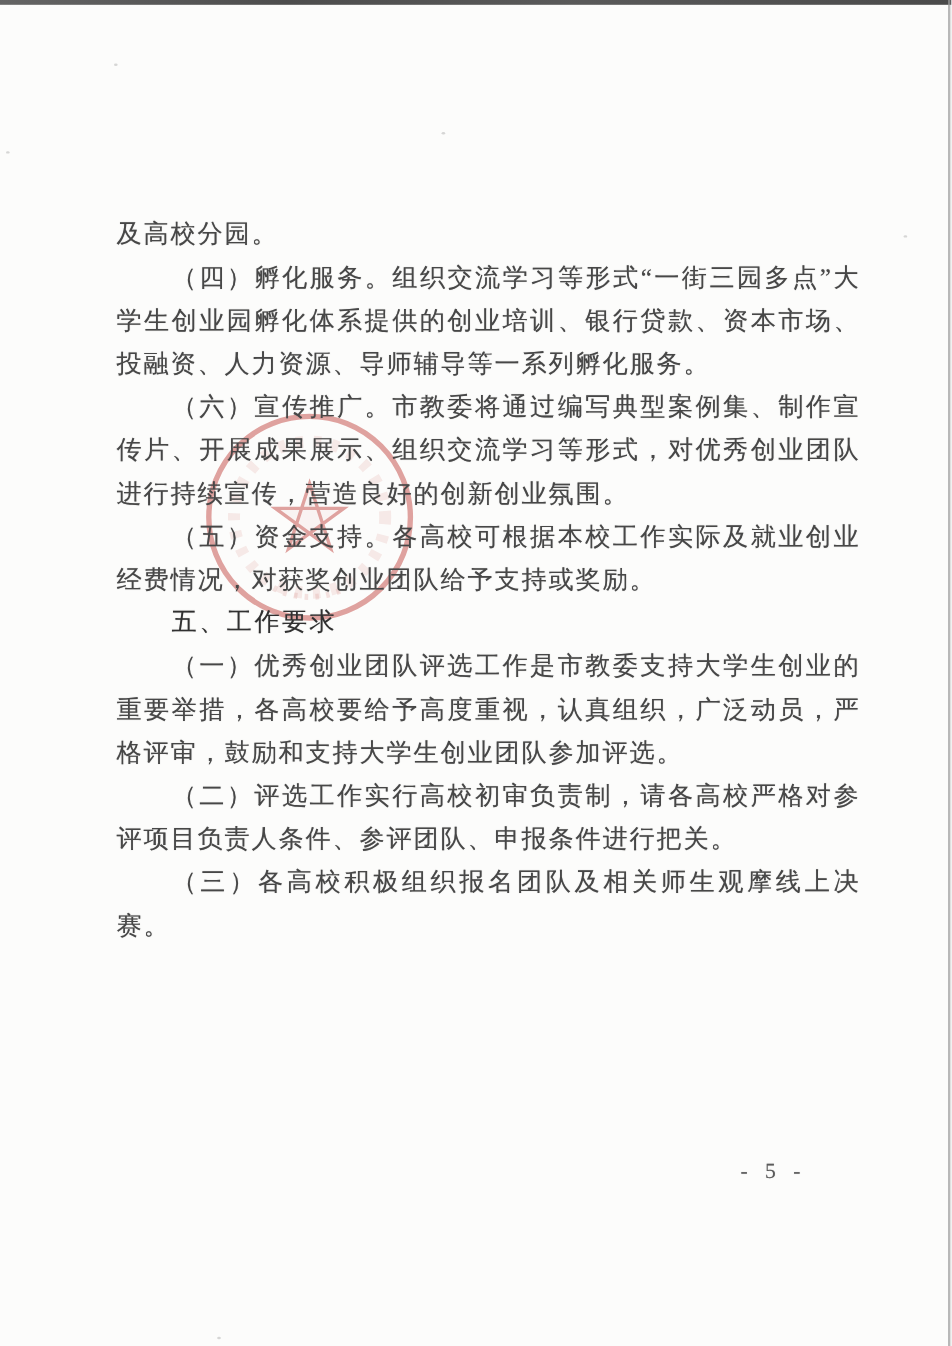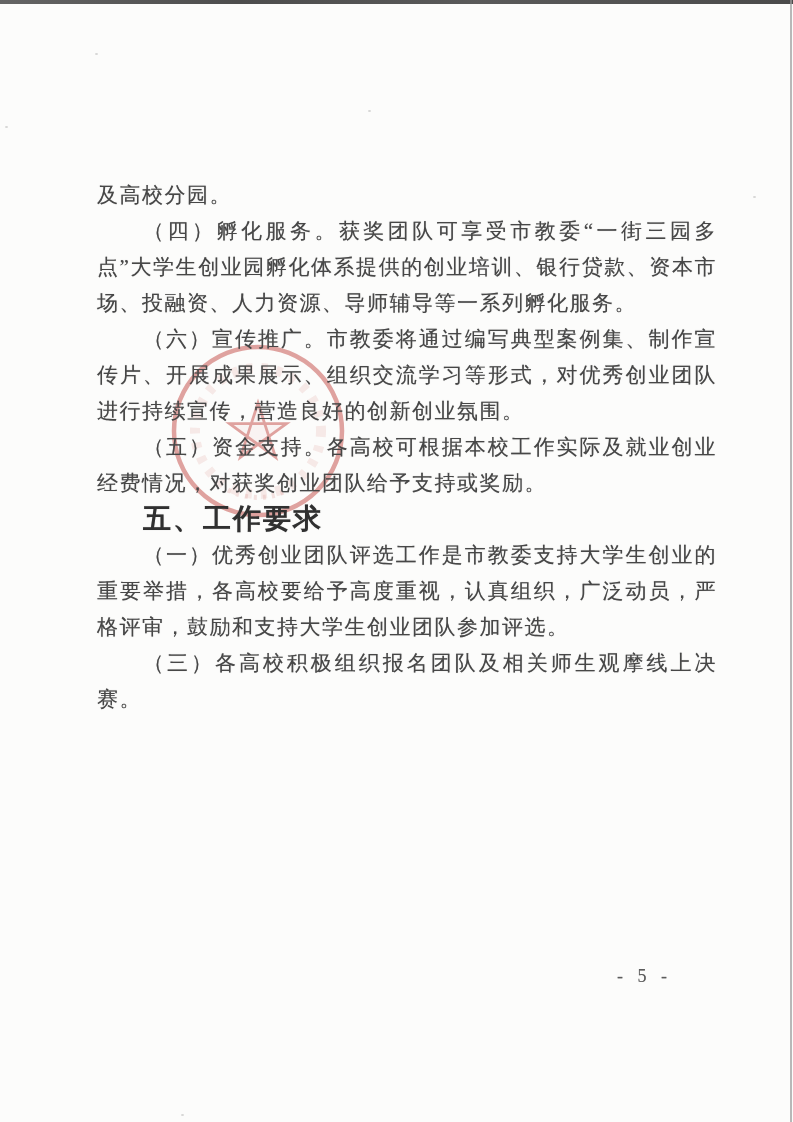--- a/index.html
+++ b/index.html
@@ -60,22 +60,22 @@
   }
   .content p {
     margin: 0;
     position: relative;
     z-index: 2;
   }
   .indent { text-indent: 46px; }
   .heading {
     margin: 0;
     font-family: "Liberation Sans", "DejaVu Sans", sans-serif;
-    font-weight: bold;
-    font-size: 28px;
+    font-weight: normal;
+    font-size: 21px;
     line-height: 36px;
     color: #303030;
     text-indent: 46px;
     letter-spacing: 2px;
     position: relative;
     z-index: 2;
   }
   .page-number {
     position: absolute;
     left: 617px;
@@ -104,23 +104,24 @@
     <g stroke="#c85a54" fill="none">
       <circle cx="100" cy="93" r="84" stroke-width="4.5"></circle>
       <circle cx="100" cy="93" r="63" stroke-width="10" stroke-dasharray="6 9" opacity="0.22"></circle>
       <path d="M100,65 L117.6,119.3 L71.5,85.7 L128.5,85.7 L82.4,119.3 Z" stroke-width="2.8" fill="rgba(200,90,85,0.10)"></path>
       <path d="M 70,152 A 64,64 0 0 0 130,152" stroke-width="5" stroke-dasharray="3 6" opacity="0.3"></path>
     </g>
   </svg>
 
   <main class="content">
     <p>及高校分园。</p>
-    <p class="indent">（四）孵化服务。获奖团队可享受市教委“一街三园多点”大学生创业园孵化体系提供的创业培训、银行贷款、资本市场、投融资、人力资源、导师辅导等一系列孵化服务。</p>
+    <p class="indent">（四）孵化服务。组织交流学习等形式“一街三园多点”大学生创业园孵化体系提供的创业培训、银行贷款、资本市场、投融资、人力资源、导师辅导等一系列孵化服务。</p>
     <p class="indent">（六）宣传推广。市教委将通过编写典型案例集、制作宣传片、开展成果展示、组织交流学习等形式，对优秀创业团队进行持续宣传，营造良好的创新创业氛围。</p>
     <p class="indent">（五）资金支持。各高校可根据本校工作实际及就业创业经费情况，对获奖创业团队给予支持或奖励。</p>
     <h2 class="heading">五、工作要求</h2>
     <p class="indent">（一）优秀创业团队评选工作是市教委支持大学生创业的重要举措，各高校要给予高度重视，认真组织，广泛动员，严格评审，鼓励和支持大学生创业团队参加评选。</p>
+    <p class="indent">（二）评选工作实行高校初审负责制，请各高校严格对参评项目负责人条件、参评团队、申报条件进行把关。</p>
     <p class="indent">（三）各高校积极组织报名团队及相关师生观摩线上决赛。</p>
   </main>
 
   <div class="page-number">- 5 -</div>
 
 </div>
 
 </body></html>

